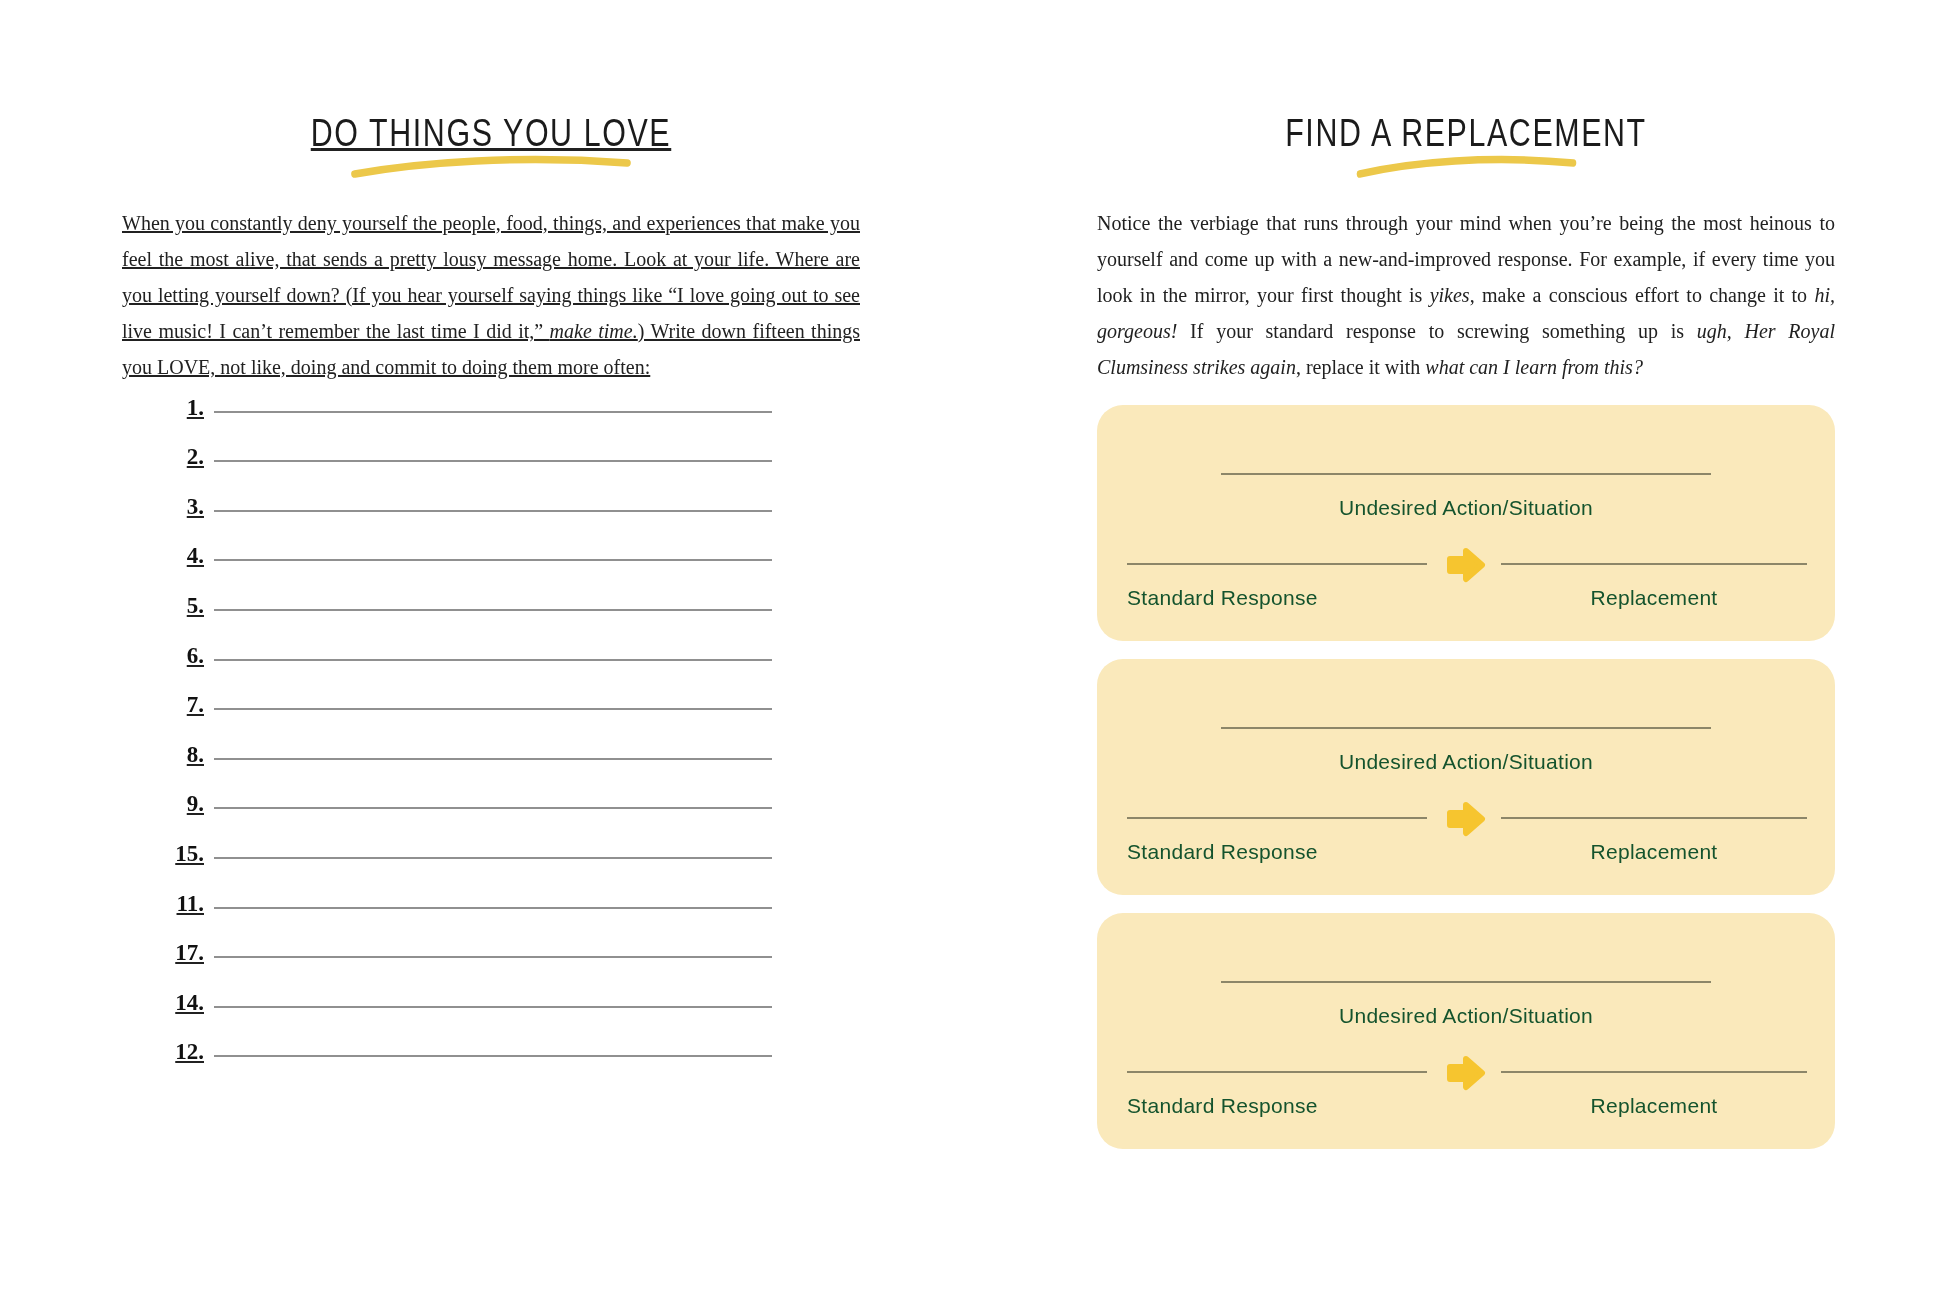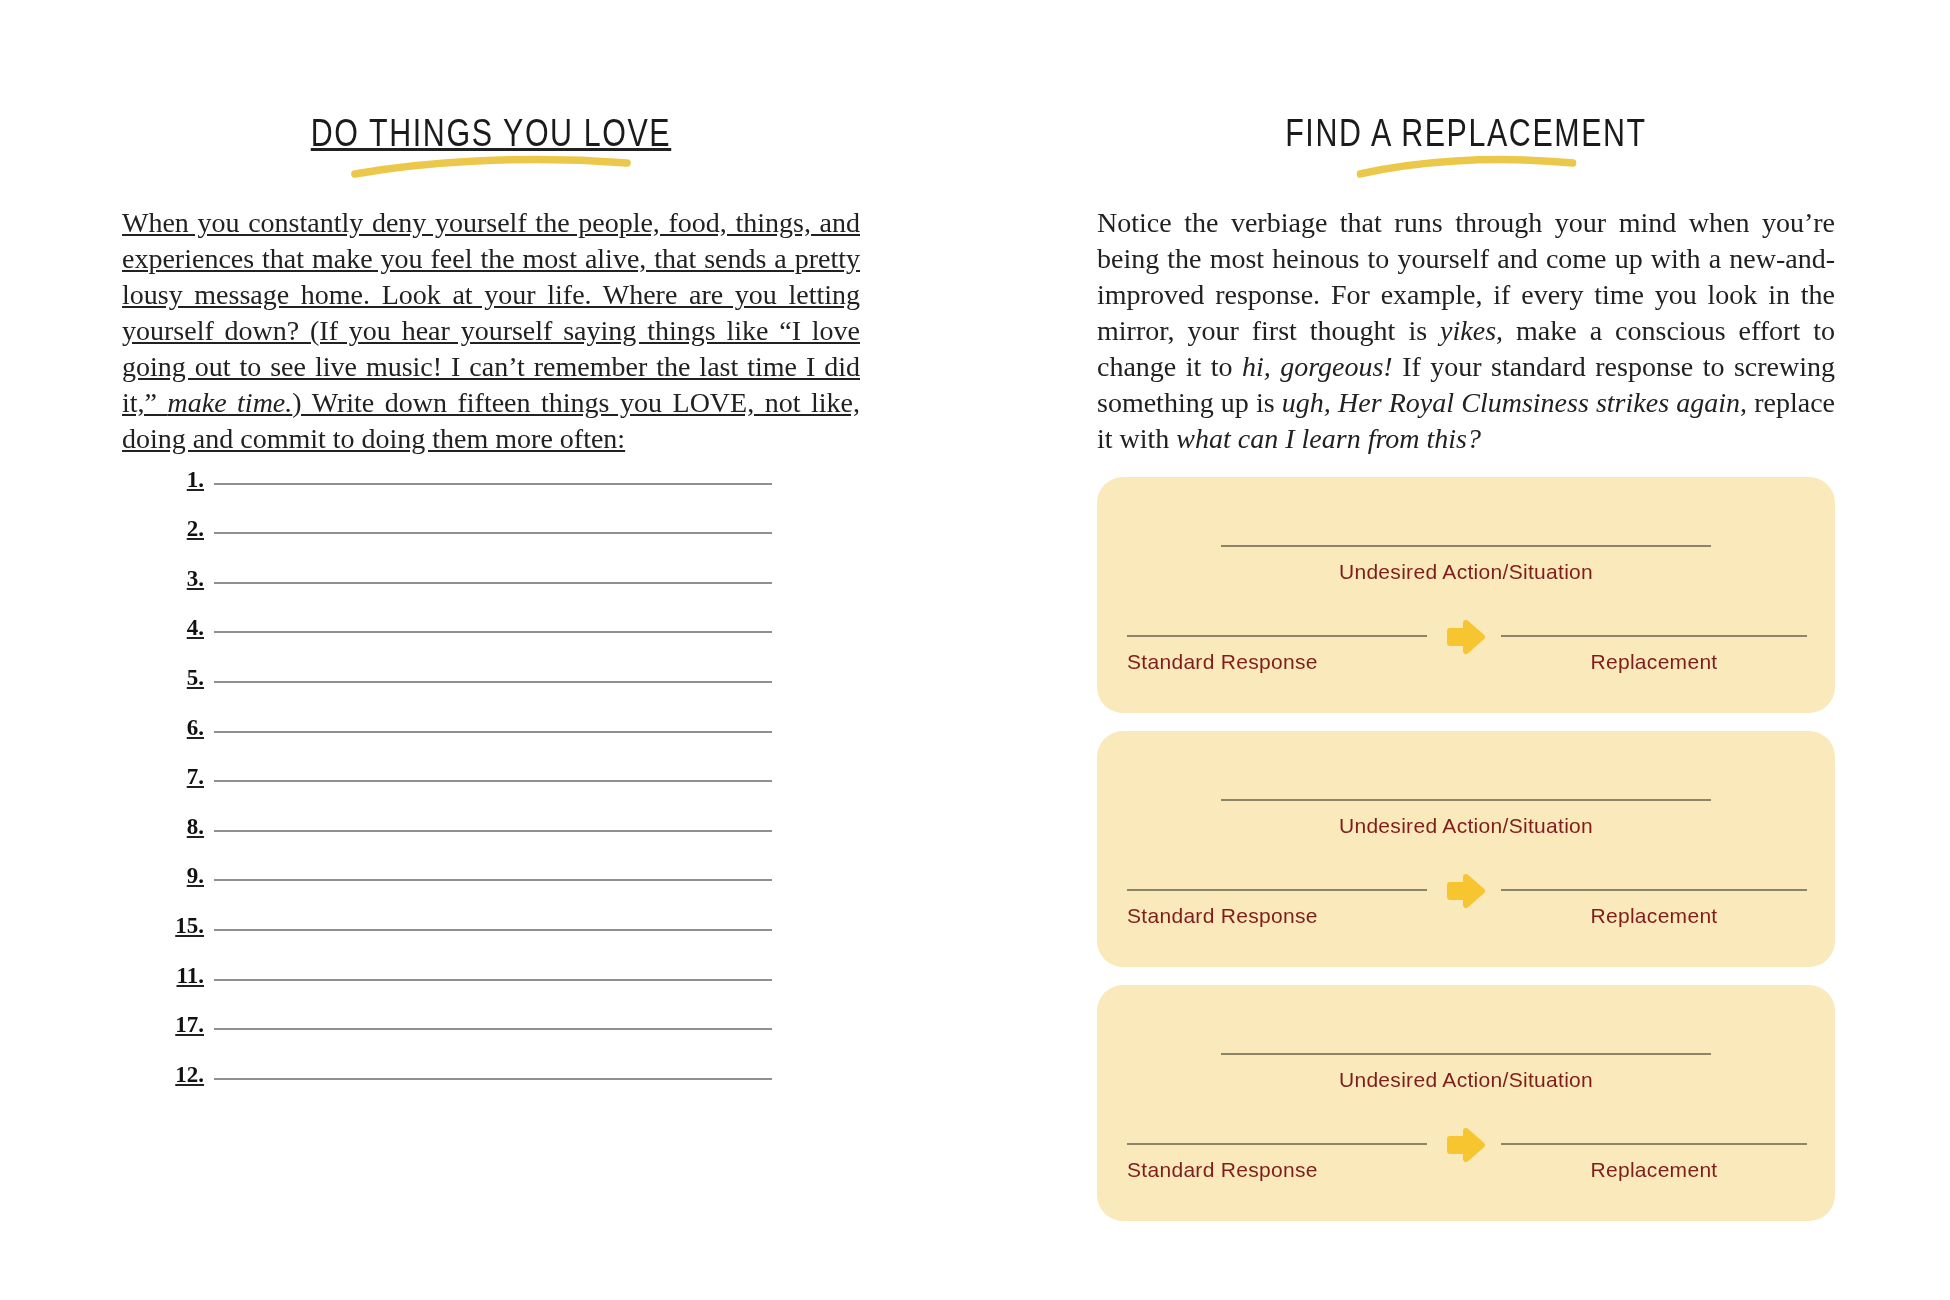--- a/index.html
+++ b/index.html
@@ -41,21 +41,21 @@
   .right svg.swoosh { width: 223px; }
   svg.swoosh path {
     fill: none;
     stroke: var(--swoosh, #ecc84a);
     stroke-width: 7.5;
     stroke-linecap: round;
   }
 
   p.body {
     margin: 26px 0 0 0;
-    font-size: 28px;
+    font-size: 20px;
     line-height: 36px;
     text-align: justify;
     color: var(--text, #212121);
   }
   p.body em { font-style: italic; }
 
   
   ol.love-list {
     list-style: none;
     margin: 1px 0 0 0;
@@ -94,22 +94,22 @@
   .box {
     position: relative;
     height: 236px;
     background: var(--box_bg, #fae9bb);
     border-radius: 26px;
   }
   .box .lbl {
     font-family: "Liberation Sans", sans-serif;
     font-size: 21px;
     letter-spacing: 0.3px;
-    color: #7f1d1d;
-    margin-top: 12px;
+    color: #14532d;
+    margin-top: 20px;
     line-height: 26px;
   }
   .box .bline {
     height: 0;
     border-bottom: 2px solid var(--box_line, #8c8668);
   }
   .box .top-group {
     position: absolute;
     top: 68px;
     left: 50%;
@@ -203,20 +203,24 @@
       </li>
         <li>
         <span class="num">11.</span>
         <span class="fill-line"></span>
       </li>
         <li>
         <span class="num">17.</span>
         <span class="fill-line"></span>
       </li>
         <li>
+        <span class="num">14.</span>
+        <span class="fill-line"></span>
+      </li>
+        <li>
         <span class="num">12.</span>
         <span class="fill-line"></span>
       </li>
       </ol>
   </section>
 
   <section class="page right">
     <h1 class="title">FIND A REPLACEMENT</h1>
     <svg class="swoosh" viewBox="0 0 290 26" preserveAspectRatio="none">
       <path d="M6 21 C 75 9, 175 2, 284 10"></path>

